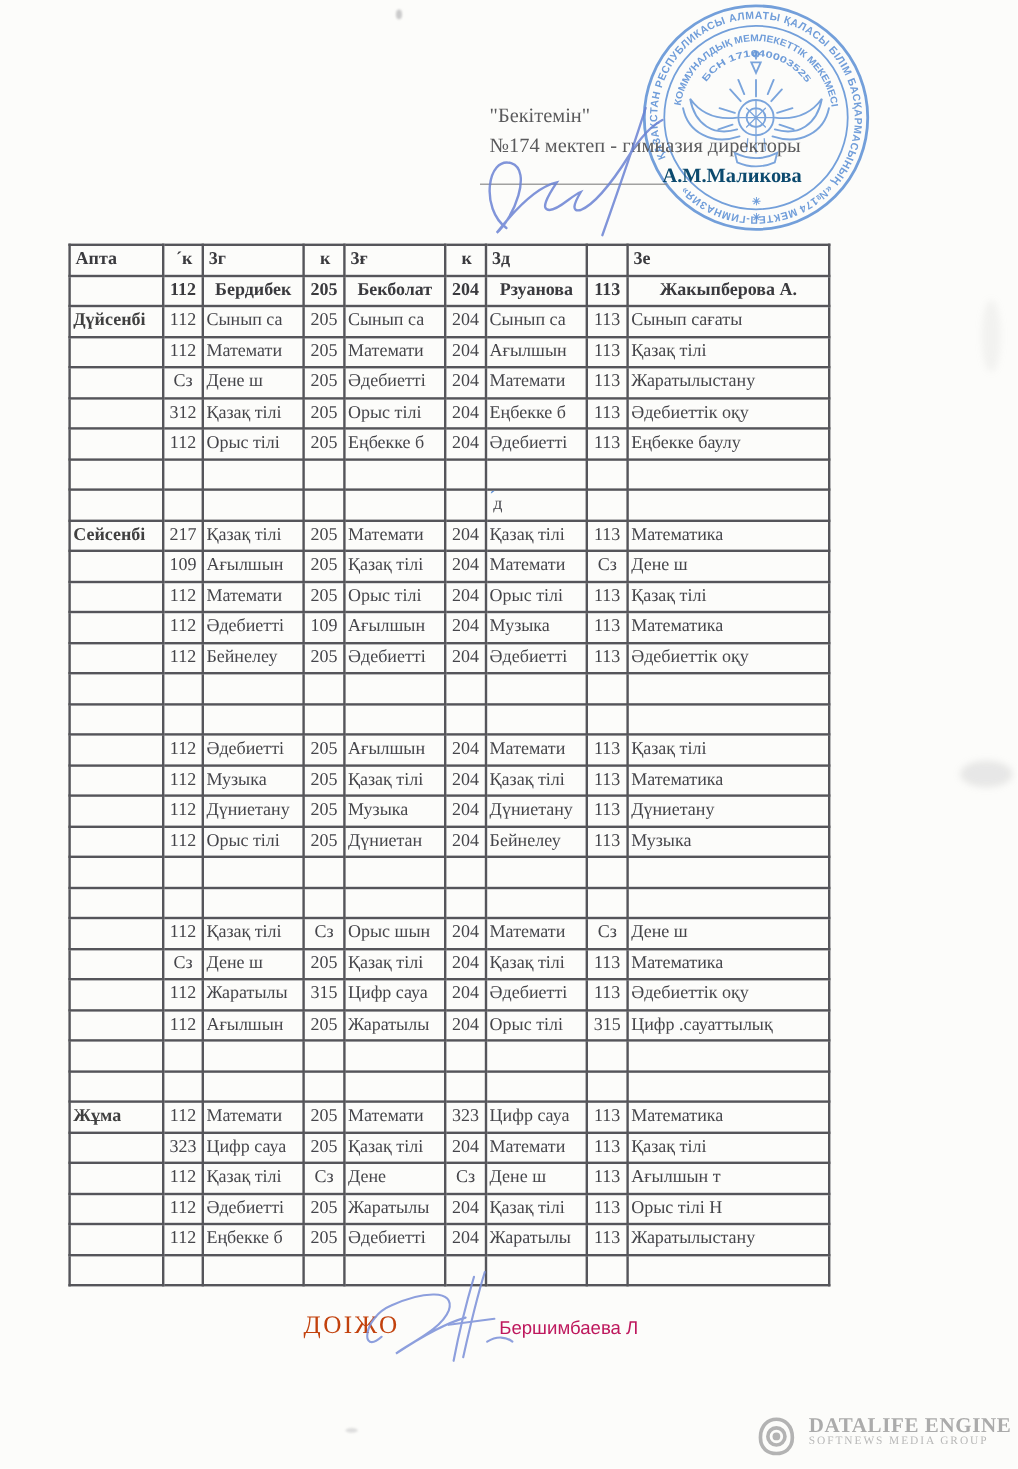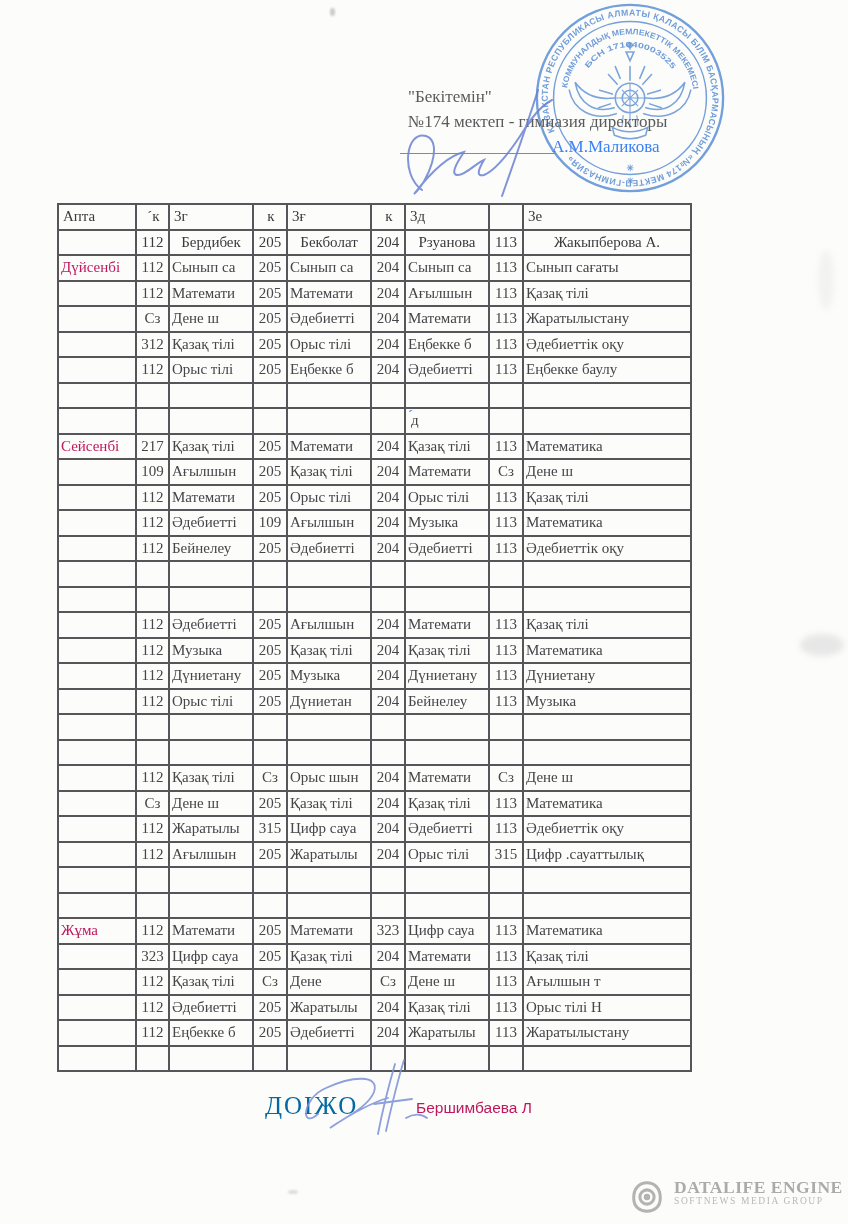--- a/index.html
+++ b/index.html
@@ -5,50 +5,50 @@
   html,body{margin:0;padding:0;}
   .page{
     position:relative;
     width:848px;height:1224px;
     background:#fcfcfa;
     overflow:hidden;
     font-family:"Liberation Serif", serif;
   }
   
   .approval{position:absolute;left:408px;top:84px;color:#5a5a5c;font-size:17px;line-height:25px;}
-  .approval .l3{position:absolute;left:144px;top:50px;white-space:nowrap;color:#3b82f6;}
+  .approval .l3{position:absolute;left:144px;top:50px;white-space:nowrap;color:#0c4a6e;font-weight:bold;}
   .sign-line{position:absolute;left:-8px;top:69px;width:156px;border-bottom:1.2px solid #8a8a8a;}
   
   .stamp{position:absolute;left:532px;top:0px;opacity:0.88;}
   .stamp text{font-family:"Liberation Sans",sans-serif;font-weight:bold;}
   
   .sig1{position:absolute;left:392px;top:78px;}
   .sig2{position:absolute;left:298px;top:1056px;}
   
   table.sched{
     position:absolute;left:57px;top:203px;
     border-collapse:collapse;table-layout:fixed;
     width:633px;
     font-size:15px;color:#45454a;
   }
   table.sched td{
     border:2px solid #55555a;
     height:23.5px;padding:0 2px;
     overflow:hidden;white-space:nowrap;
     line-height:1;
   }
-  table.sched tr.hdr td{font-weight:normal;color:#3a3a3e;}
-  td.c-day{font-weight:normal;color:#be185d;padding-left:3px;}
+  table.sched tr.hdr td{font-weight:bold;color:#3a3a3e;}
+  td.c-day{font-weight:bold;color:#404040;padding-left:3px;}
   td.c-room{text-align:center;}
   td.c-subj{padding-left:4px;}
   tr.hdr1 td.c-subj, tr.hdr1 td{padding-left:4px;}
   tr.hdr2 td{text-align:center;}
   .tick{color:#5b8fd6;font-weight:bold;position:relative;top:-5px;margin-right:-2px;}
   
-  .f-label{position:absolute;left:265px;top:1092px;font-size:25px;letter-spacing:2px;color:#0369a1;}
+  .f-label{position:absolute;left:253px;top:1092px;font-size:21px;letter-spacing:2px;color:#c2410c;}
   .f-name{position:absolute;left:416px;top:1099px;font-family:"Liberation Sans",sans-serif;font-size:15.5px;color:#be185d;}
   
   .wm{position:absolute;left:628px;top:1178px;display:flex;font-family:Liberation Serif, serif;}
   .wm-texts{margin-left:8px;}
   .wm-t1{font-size:17.5px;font-weight:bold;color:#ababab;letter-spacing:0.5px;line-height:18px;}
   .wm-t2{font-size:9.5px;color:#b8b8b8;letter-spacing:1.6px;line-height:11px;}
   
   .smudge{position:absolute;border-radius:50%;filter:blur(3px);}
   .sm1{left:800px;top:634px;width:44px;height:22px;background:rgba(140,140,145,0.18);}
   .sm2{left:330px;top:8px;width:5px;height:8px;background:rgba(110,110,115,0.35);filter:blur(1px);}

